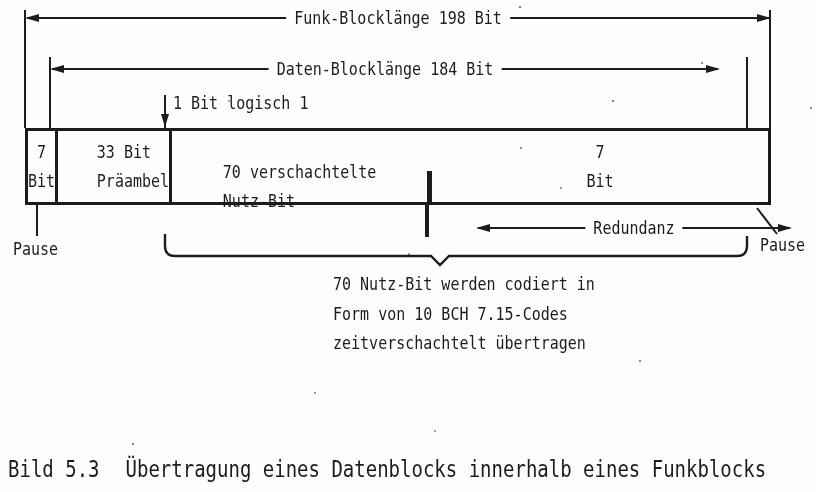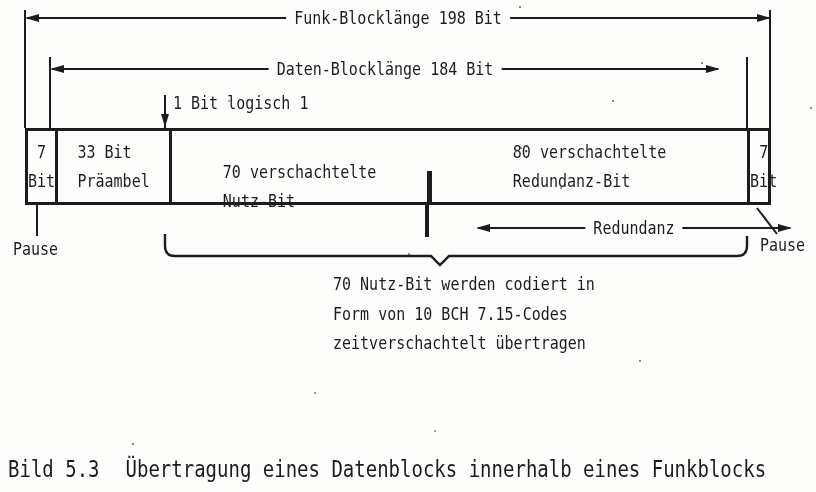--- a/index.html
+++ b/index.html
@@ -58,21 +58,21 @@
   
   #frame{
     position:absolute;left:25px;top:128px;width:746px;height:77px;
     border:3px solid var(--ink);
     display:flex;box-sizing:border-box;background:var(--bg);
   }
   .cell{display:flex;align-items:center;justify-content:center;box-sizing:border-box;}
   .cell .inner{font-size:15px;line-height:25px;text-align:left;white-space:nowrap;}
   .cell.small .inner{text-align:center;}
   #cell-1{flex:0 0 25px;border-right:3px solid var(--ink);}
-  #cell-2{flex:0 0 114px;border-right:3px solid var(--ink);}
+  #cell-2{flex:0 0 114px;border-right:3px solid var(--ink);justify-content:flex-end;}
   #cell-3{flex:0 0 260px;border-right:5px solid var(--ink);margin-top:40px;}
   #cell-4{flex:0 0 318px;border-right:3px solid var(--ink);}
   #cell-5{flex:1 1 auto;}
 
   
   .pause{position:absolute;font-size:15px;line-height:18px;}
   #pause-l{left:13px;top:240px;}
   #pause-r{left:760px;top:236px;}
   .diag{position:absolute;}
 
@@ -148,26 +148,20 @@
         <div>33 Bit</div>
         <div>Präambel</div>
       </div>
     </div>
     <div class="cell" id="cell-3">
       <div class="inner tall">
         <div>70 verschachtelte</div>
         <div>Nutz-Bit</div>
       </div>
     </div>
-    <div class="cell" id="cell-4">
-      <div class="inner tall">
-        <div>80 verschachtelte</div>
-        <div>Redundanz-Bit</div>
-      </div>
-    </div>
     <div class="cell small" id="cell-5">
       <div class="inner tall">
         <div>7</div>
         <div>Bit</div>
       </div>
     </div>
   </div>
 
   <div class="vline" id="vl-mid-low"></div>
   <div class="dim" id="dim-red">

